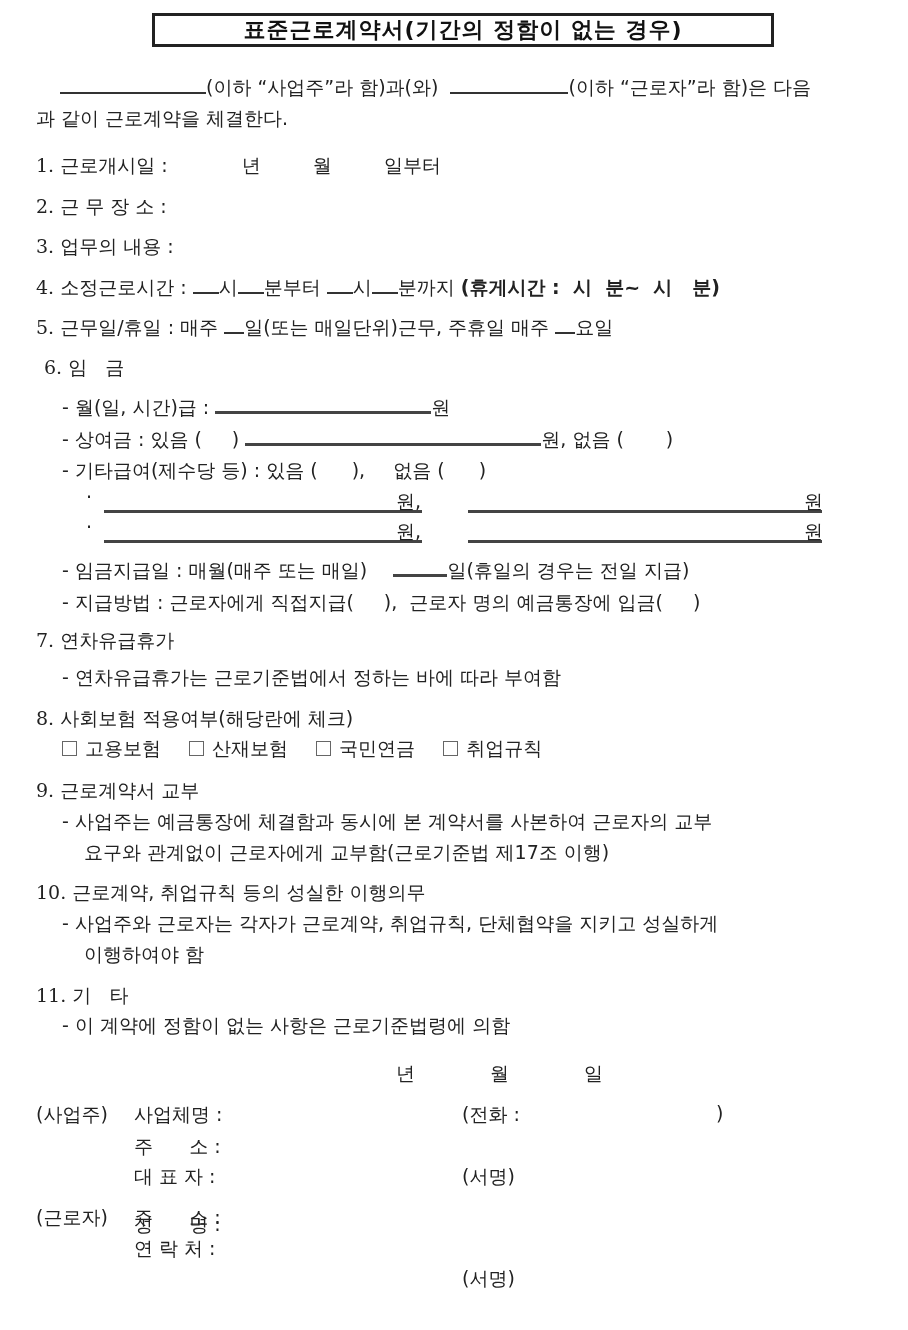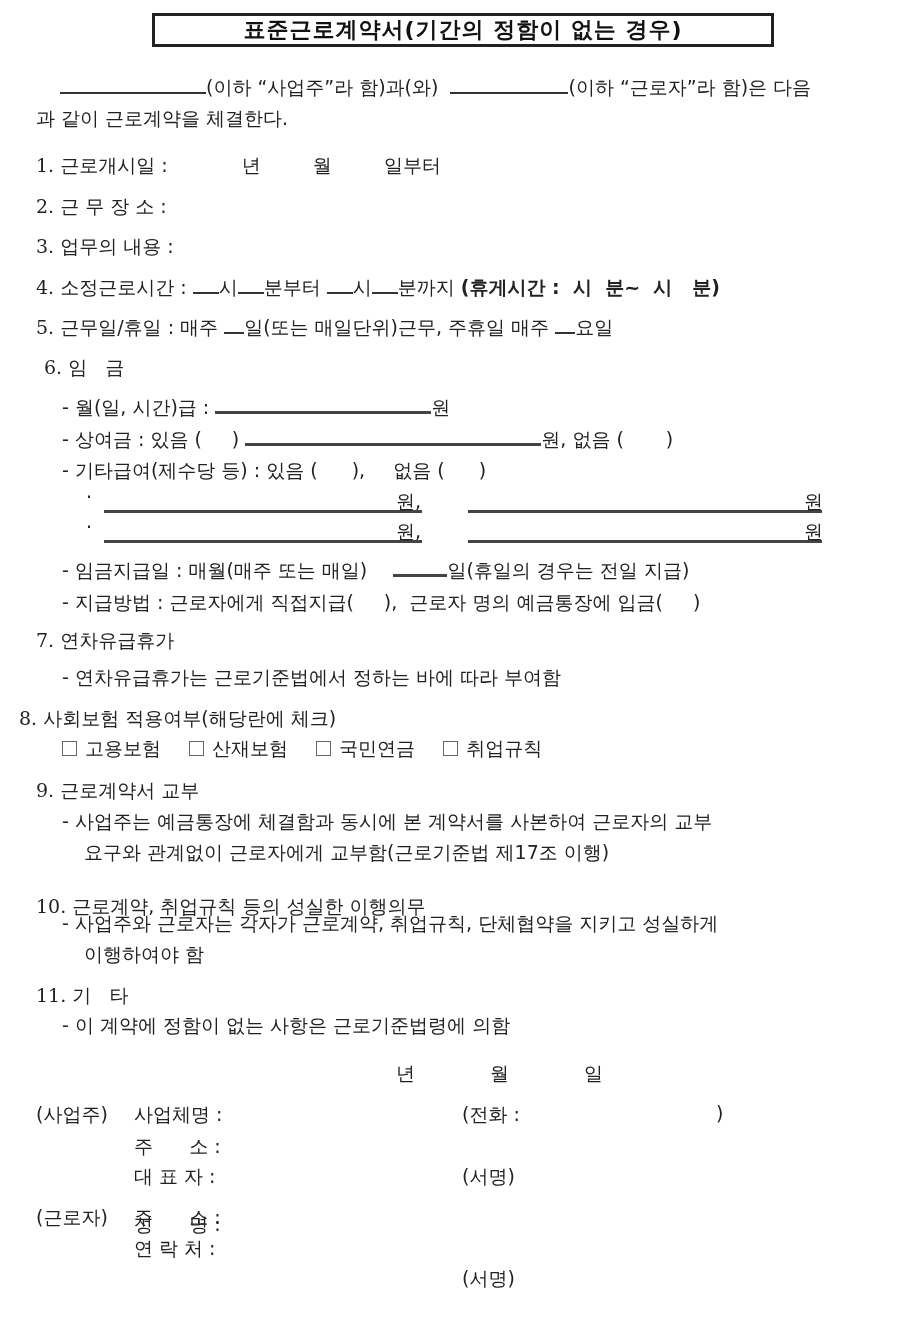--- a/index.html
+++ b/index.html
@@ -114,39 +114,39 @@
 <div class="abs" style="left:62px; top:590px;">
   <span>- 지급방법 : 근로자에게 직접지급(</span><span class="paren-gap" style="width:30px;"></span><span style="white-space:pre;">),  근로자 명의 예금통장에 입금(</span><span class="paren-gap" style="width:30px;"></span><span>)</span>
 </div>
 
 <div class="abs" style="left:36px; top:628px;">
   <span class="num">7.</span>
   <span>연차유급휴가</span>
 </div>
 <div class="abs" style="left:62px; top:665px;">- 연차유급휴가는 근로기준법에서 정하는 바에 따라 부여함</div>
 
-<div class="abs" style="left:19px; top:706px;">
+<div class="abs" style="left:36px; top:706px;">
   <span class="num">8.</span>
   <span>사회보험 적용여부(해당란에 체크)</span>
 </div>
 <div class="abs" style="left:62px; top:736px;">
   <span class="cb-group"><span class="checkbox"></span><span>고용보험</span></span>
   <span class="cb-group"><span class="checkbox"></span><span>산재보험</span></span>
   <span class="cb-group"><span class="checkbox"></span><span>국민연금</span></span>
   <span class="cb-group"><span class="checkbox"></span><span>취업규칙</span></span>
 </div>
 
 <div class="abs" style="left:36px; top:778px;">
   <span class="num">9.</span>
   <span>근로계약서 교부</span>
 </div>
 <div class="abs" style="left:62px; top:809px;">- 사업주는 예금통장에 체결함과 동시에 본 계약서를 사본하여 근로자의 교부</div>
 <div class="abs" style="left:84px; top:840px;">요구와 관계없이 근로자에게 교부함(근로기준법 제17조 이행)</div>
 
-<div class="abs" style="left:36px; top:880px;margin-top:14px;">
+<div class="abs" style="left:36px; top:880px;">
   <span class="num">10.</span>
   <span>근로계약, 취업규칙 등의 성실한 이행의무</span>
 </div>
 <div class="abs" style="left:62px; top:911px;">- 사업주와 근로자는 각자가 근로계약, 취업규칙, 단체협약을 지키고 성실하게</div>
 <div class="abs" style="left:84px; top:942px;">이행하여야 함</div>
 
 <div class="abs" style="left:36px; top:983px;">
   <span class="num">11.</span>
   <span style="white-space:pre;">기   타</span>
 </div>

